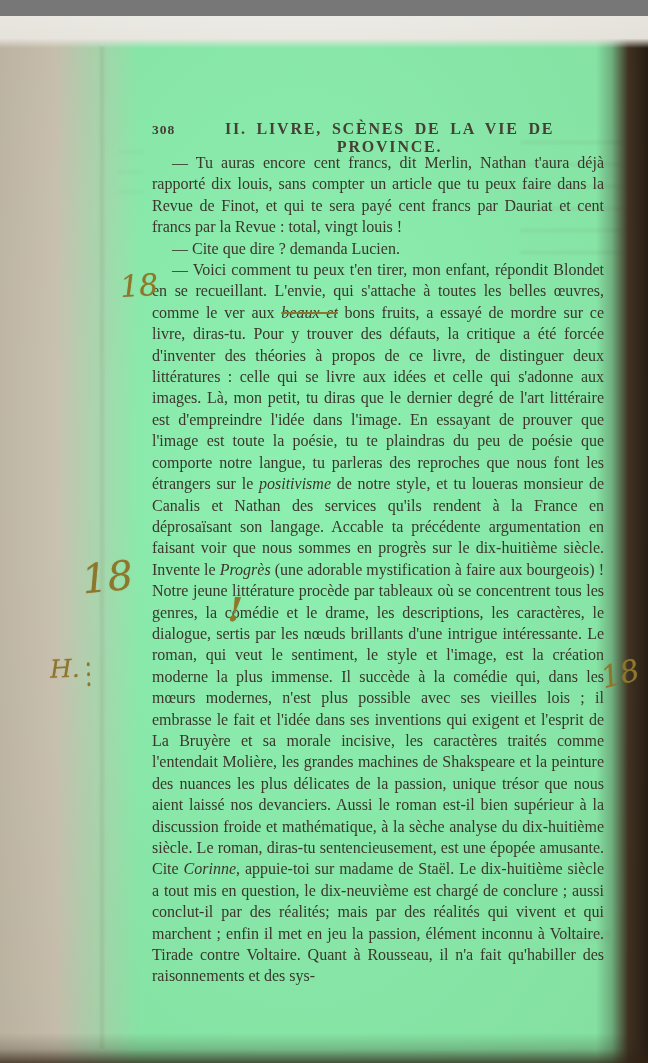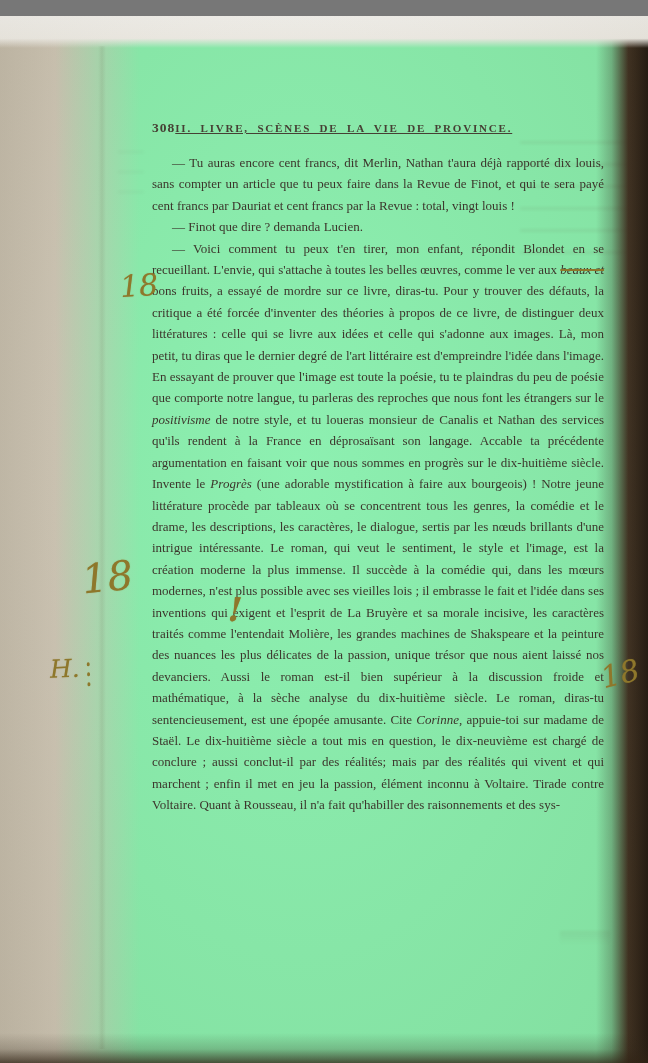--- a/index.html
+++ b/index.html
@@ -45,28 +45,28 @@
   .smudge.s3{left:118px;top:135px;width:26px;height:60px;
     background:repeating-linear-gradient(to bottom,rgba(90,80,60,0.6) 0 2px,rgba(0,0,0,0) 2px 20px);}
 
   
   .running-head{
     position:absolute;z-index:4;top:104px;left:152px;width:452px;
     display:flex;align-items:baseline;color:#464034;
   }
   .page-number{font-size:13.5px;font-weight:bold;letter-spacing:1px;}
   .running-title{
-    flex:1;text-align:left;font-size:11px;font-weight:bold;
-    letter-spacing:1.8px;word-spacing:4px;text-decoration:underline;
+    flex:1;text-align:center;font-size:16px;font-weight:bold;
+    letter-spacing:1.8px;word-spacing:4px;
   }
 
   
   .text-block{
     position:absolute;z-index:4;top:136px;left:152px;width:452px;
-    font-size:13px;line-height:21.4px;color:#3c362c;
+    font-size:16px;line-height:21.4px;color:#3c362c;
     text-align:justify;
   }
   .text-block p{margin:0;text-indent:20px;}
   .text-block em{}
   .ink-strike{
     text-decoration:line-through;
     text-decoration-color:var(--ink,#8e772b);
     text-decoration-thickness:2px;
     font-style:italic;
   }
@@ -97,21 +97,21 @@
   <div class="smudge s2"></div>
   <div class="smudge s3"></div>
 
   <header class="running-head">
     <span class="page-number">308</span>
     <span class="running-title">II. LIVRE, SCÈNES DE LA VIE DE PROVINCE.</span>
   </header>
 
   <main class="text-block" id="text-block" style="color: rgb(60, 54, 44);">
       <p><span>— Tu auras encore cent francs, dit Merlin, Nathan t'aura déjà rapporté dix louis, sans compter un article que tu peux faire dans la Revue de Finot, et qui te sera payé cent francs par Dauriat et cent francs par la Revue : total, vingt louis !</span></p>
-      <p><span>— Finot que dire ? demanda Lucien.</span></p>
+      <p><span>— Cite que dire ? demanda Lucien.</span></p>
       <p><span>— Voici comment tu peux t'en tirer, mon enfant, répondit Blondet en se recueillant. L'envie, qui s'attache à toutes les belles œuvres, comme le ver aux </span><span class="ink-strike">beaux et</span><span> bons fruits, a essayé de mordre sur ce livre, diras-tu. Pour y trouver des défauts, la critique a été forcée d'inventer des théories à propos de ce livre, de distinguer deux littératures : celle qui se livre aux idées et celle qui s'adonne aux images. Là, mon petit, tu diras que le dernier degré de l'art littéraire est d'empreindre l'idée dans l'image. En essayant de prouver que l'image est toute la poésie, tu te plaindras du peu de poésie que comporte notre langue, tu parleras des reproches que nous font les étrangers sur le </span><em>positivisme</em><span> de notre style, et tu loueras monsieur de Canalis et Nathan des services qu'ils rendent à la France en déprosaïsant son langage. Accable ta précédente argumentation en faisant voir que nous sommes en progrès sur le dix-huitième siècle. Invente le </span><em>Progrès</em><span> (une adorable mystification à faire aux bourgeois) ! Notre jeune littérature procède par tableaux où se concentrent tous les genres, la comédie et le drame, les descriptions, les caractères, le dialogue, sertis par les nœuds brillants d'une intrigue intéressante. Le roman, qui veut le sentiment, le style et l'image, est la création moderne la plus immense. Il succède à la comédie qui, dans les mœurs modernes, n'est plus possible avec ses vieilles lois ; il embrasse le fait et l'idée dans ses inventions qui exigent et l'esprit de La Bruyère et sa morale incisive, les caractères traités comme l'entendait Molière, les grandes machines de Shakspeare et la peinture des nuances les plus délicates de la passion, unique trésor que nous aient laissé nos devanciers. Aussi le roman est-il bien supérieur à la discussion froide et mathématique, à la sèche analyse du dix-huitième siècle. Le roman, diras-tu sentencieusement, est une épopée amusante. Cite </span><em>Corinne</em><span>, appuie-toi sur madame de Staël. Le dix-huitième siècle a tout mis en question, le dix-neuvième est chargé de conclure ; aussi conclut-il par des réalités; mais par des réalités qui vivent et qui marchent ; enfin il met en jeu la passion, élément inconnu à Voltaire. Tirade contre Voltaire. Quant à Rousseau, il n'a fait qu'habiller des raisonnements et des sys-</span></p>
     </main>
 
   <div class="annotations">
     <div class="mark mark-1">18</div>
     <div class="mark mark-2">18</div>
     <div class="mark mark-h">
       <span>H.</span>
       <span class="dots">
           <i></i>

